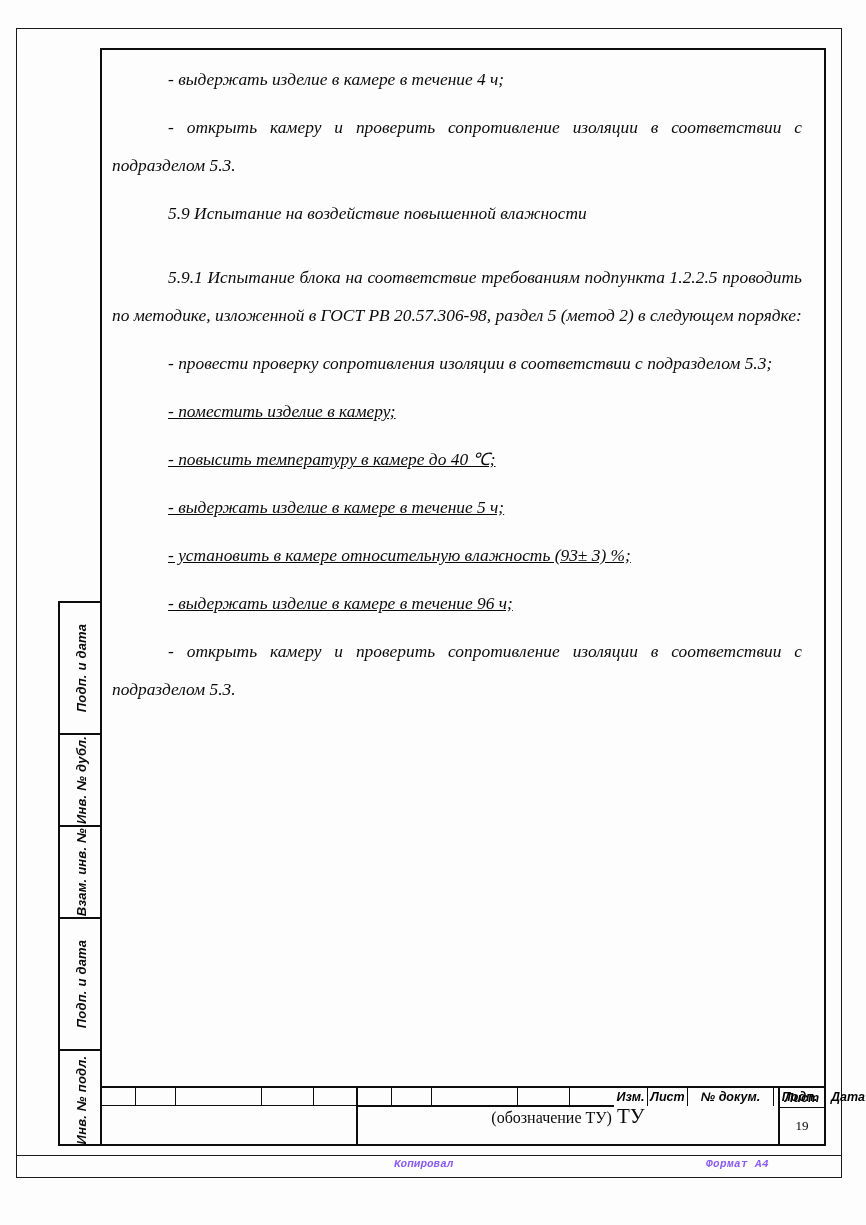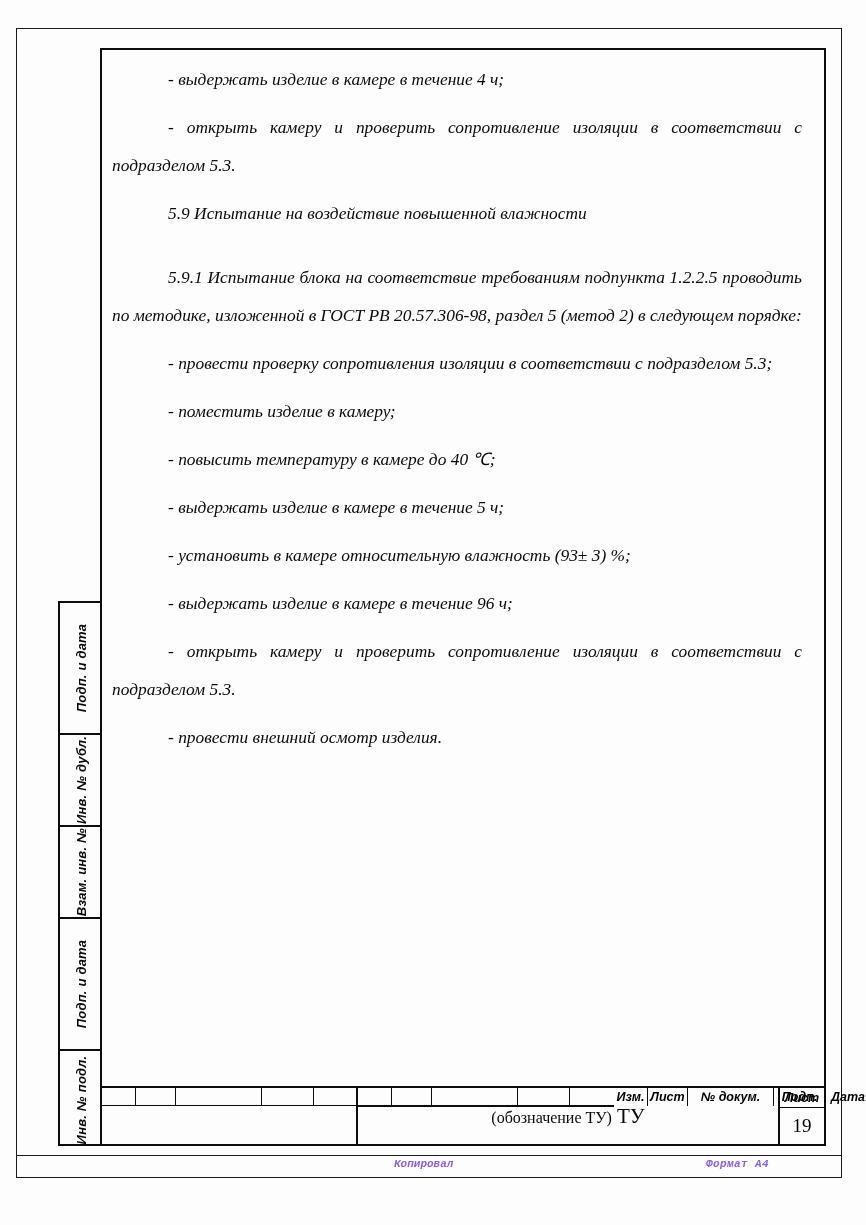--- a/index.html
+++ b/index.html
@@ -53,21 +53,21 @@
     line-height: 38px;
     text-align: justify;
     color: #0a0a0a;
   }
   .para {
     margin: 0 0 10px 0;
     text-indent: 56px;
     text-align: justify;
   }
   .para.gap-before { margin-top: 26px; }
-  .para.nojust { text-align: left; }
+  .para.nojust { text-align: left; text-decoration: underline; }
 
   
   #sidebar {
     position: absolute;
     left: 58px;
     top: 601px;
     width: 42px;
     height: 545px;
     border-left: 2.4px solid #0d0d0d;
     border-top: 2.4px solid #0d0d0d;
@@ -188,21 +188,21 @@
     font-weight: 700;
     font-size: 12.5px;
     font-family: "Liberation Sans", sans-serif;
     box-sizing: border-box;
   }
   #sheet-number {
     flex: 1;
     display: flex;
     align-items: center;
     justify-content: center;
-    font-size: 19px;
+    font-size: 13px;
     font-family: "Liberation Serif", serif;
     box-sizing: border-box;
     text-align: center;
   }
 
   
   #footer {
     position: absolute;
     left: 16px;
     top: 1155px;
@@ -242,21 +242,20 @@
     <p class="para">- открыть камеру и проверить сопротивление изоляции в соответствии с подразделом 5.3.</p>
     <p class="para">5.9 Испытание на воздействие повышенной влажности</p>
     <p class="para gap-before">5.9.1 Испытание блока на соответствие требованиям подпункта 1.2.2.5 проводить по методике, изложенной в ГОСТ РВ 20.57.306-98, раздел 5 (метод 2) в следующем порядке:</p>
     <p class="para">- провести проверку сопротивления изоляции в соответствии с подразделом 5.3;</p>
     <p class="para nojust">- поместить изделие  в камеру;</p>
     <p class="para nojust">- повысить температуру в камере до 40 ℃;</p>
     <p class="para nojust">- выдержать изделие в камере в течение 5 ч;</p>
     <p class="para nojust">- установить в камере относительную влажность (93± 3) %;</p>
     <p class="para nojust">- выдержать изделие в камере в течение 96 ч;</p>
     <p class="para">- открыть камеру и проверить сопротивление изоляции в соответствии с подразделом 5.3.</p>
-    <p class="para nojust">- провести внешний осмотр изделия.</p>
   </div>
 
   <div id="sidebar">
     <div class="side-cell" id="sc0">
       <span class="side-label">Подп.  и дата</span>
     </div>
     <div class="side-cell" id="sc1">
       <span class="side-label">Инв. № дубл.</span>
     </div>
     <div class="side-cell" id="sc2">

